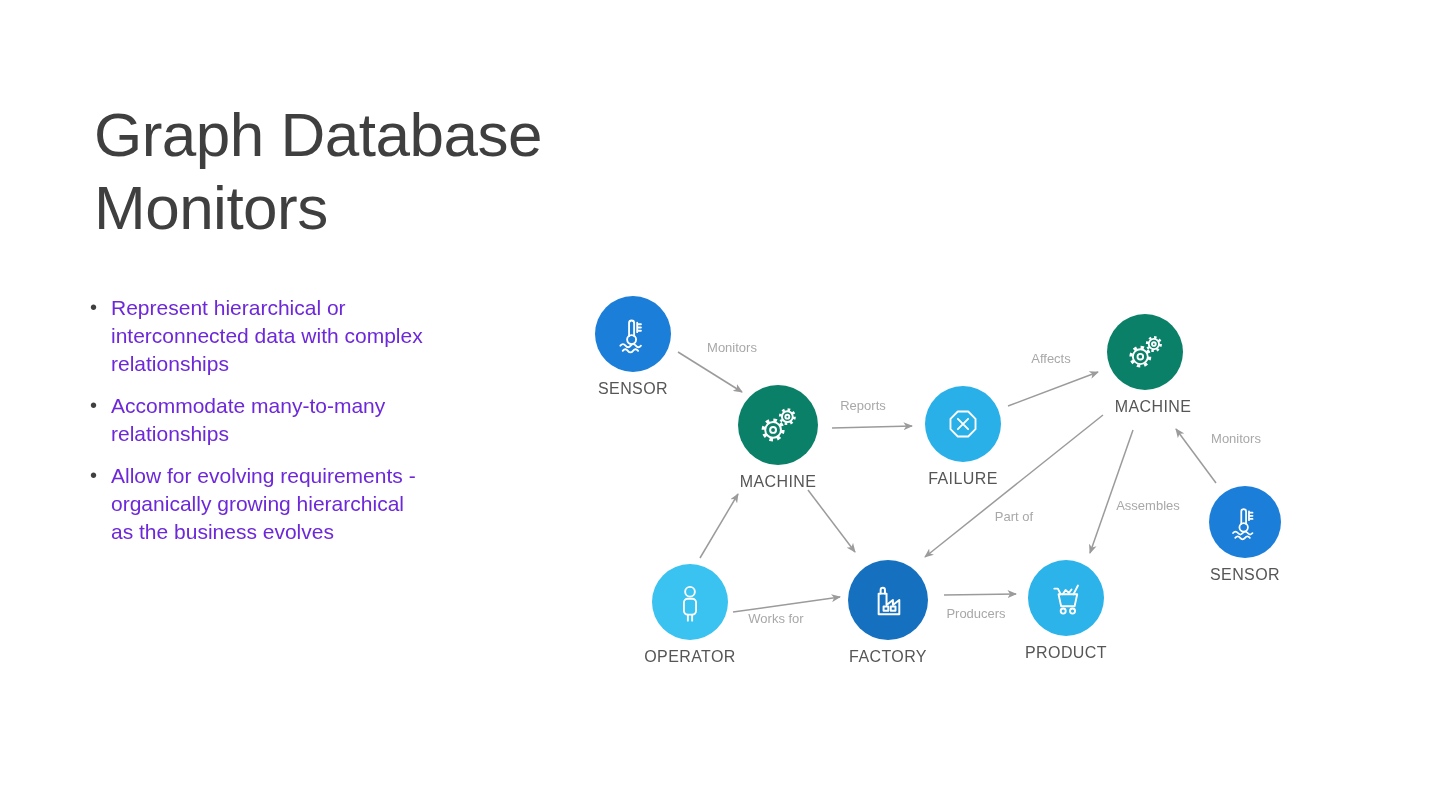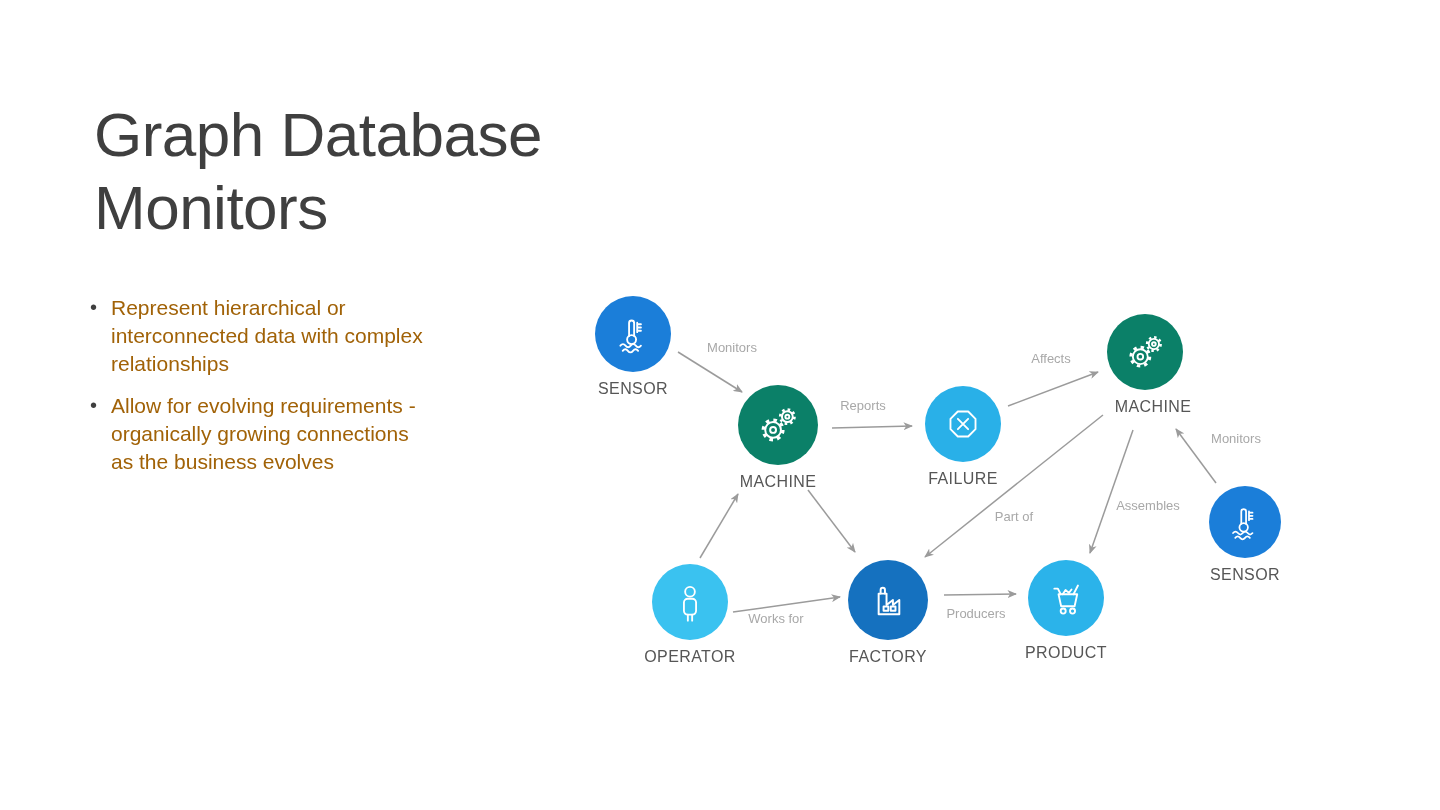--- a/index.html
+++ b/index.html
@@ -15,21 +15,21 @@
     font-size:62px;font-weight:400;line-height:1.18;
     color:#3f3f3f;letter-spacing:-0.5px;
   }
   .title-line{display:block;}
   .bullets{
     position:absolute;left:88px;top:294px;margin:0;padding:0;
     list-style:none;width:336px;
   }
   .bullets li{
     position:relative;padding-left:23px;margin:0 0 14px 0;
-    font-size:21px;line-height:28px;color:#a16207;width:312px;
+    font-size:21px;line-height:28px;color:#6d28d9;width:312px;
   }
   .bullets li::before{
     content:"\2022";position:absolute;left:2px;top:-1px;
     color:#3f3f3f;font-size:20px;
   }
   #diagram{position:absolute;left:570px;top:270px;}
   #diagram use{stroke:#ffffff;fill:none;stroke-width:2;stroke-linecap:round;stroke-linejoin:round;}
   .edge-line{stroke:#9b9b9b;stroke-width:1.5;}
   .node-label{font:400 16px "Liberation Sans",sans-serif;fill:#565656;text-anchor:middle;letter-spacing:.4px;}
   .edge-label{font:400 13px "Liberation Sans",sans-serif;fill:#a8a8a8;text-anchor:middle;}
@@ -39,21 +39,22 @@
 
 <div class="slide">
 
   <h1 class="title">
     <span class="title-line">Graph Database</span>
     <span class="title-line">Monitors</span>
   </h1>
 
   <ul class="bullets">
     <li>Represent hierarchical or interconnected data with complex relationships</li>
-    <li>Allow for evolving requirements - organically growing connections as the business evolves</li>
+    <li>Accommodate many-to-many relationships</li>
+    <li>Allow for evolving requirements - organically growing hierarchical as the business evolves</li>
   </ul>
 
   <svg id="diagram" width="760" height="430" viewBox="0 0 760 430">
     <defs>
       <marker id="arrowhead" markerWidth="10" markerHeight="8" refX="8.5" refY="4" orient="auto" markerUnits="userSpaceOnUse">
         <path d="M0 0 L9.5 4 L0 8 L2.6 4 Z" fill="#9b9b9b"></path>
       </marker>
 
       <symbol id="icon-sensor" viewBox="0 0 48 48">
         <path d="M19.8 26.2 V12.2 a2.7 2.7 0 0 1 5.4 0 V26.2"></path>

